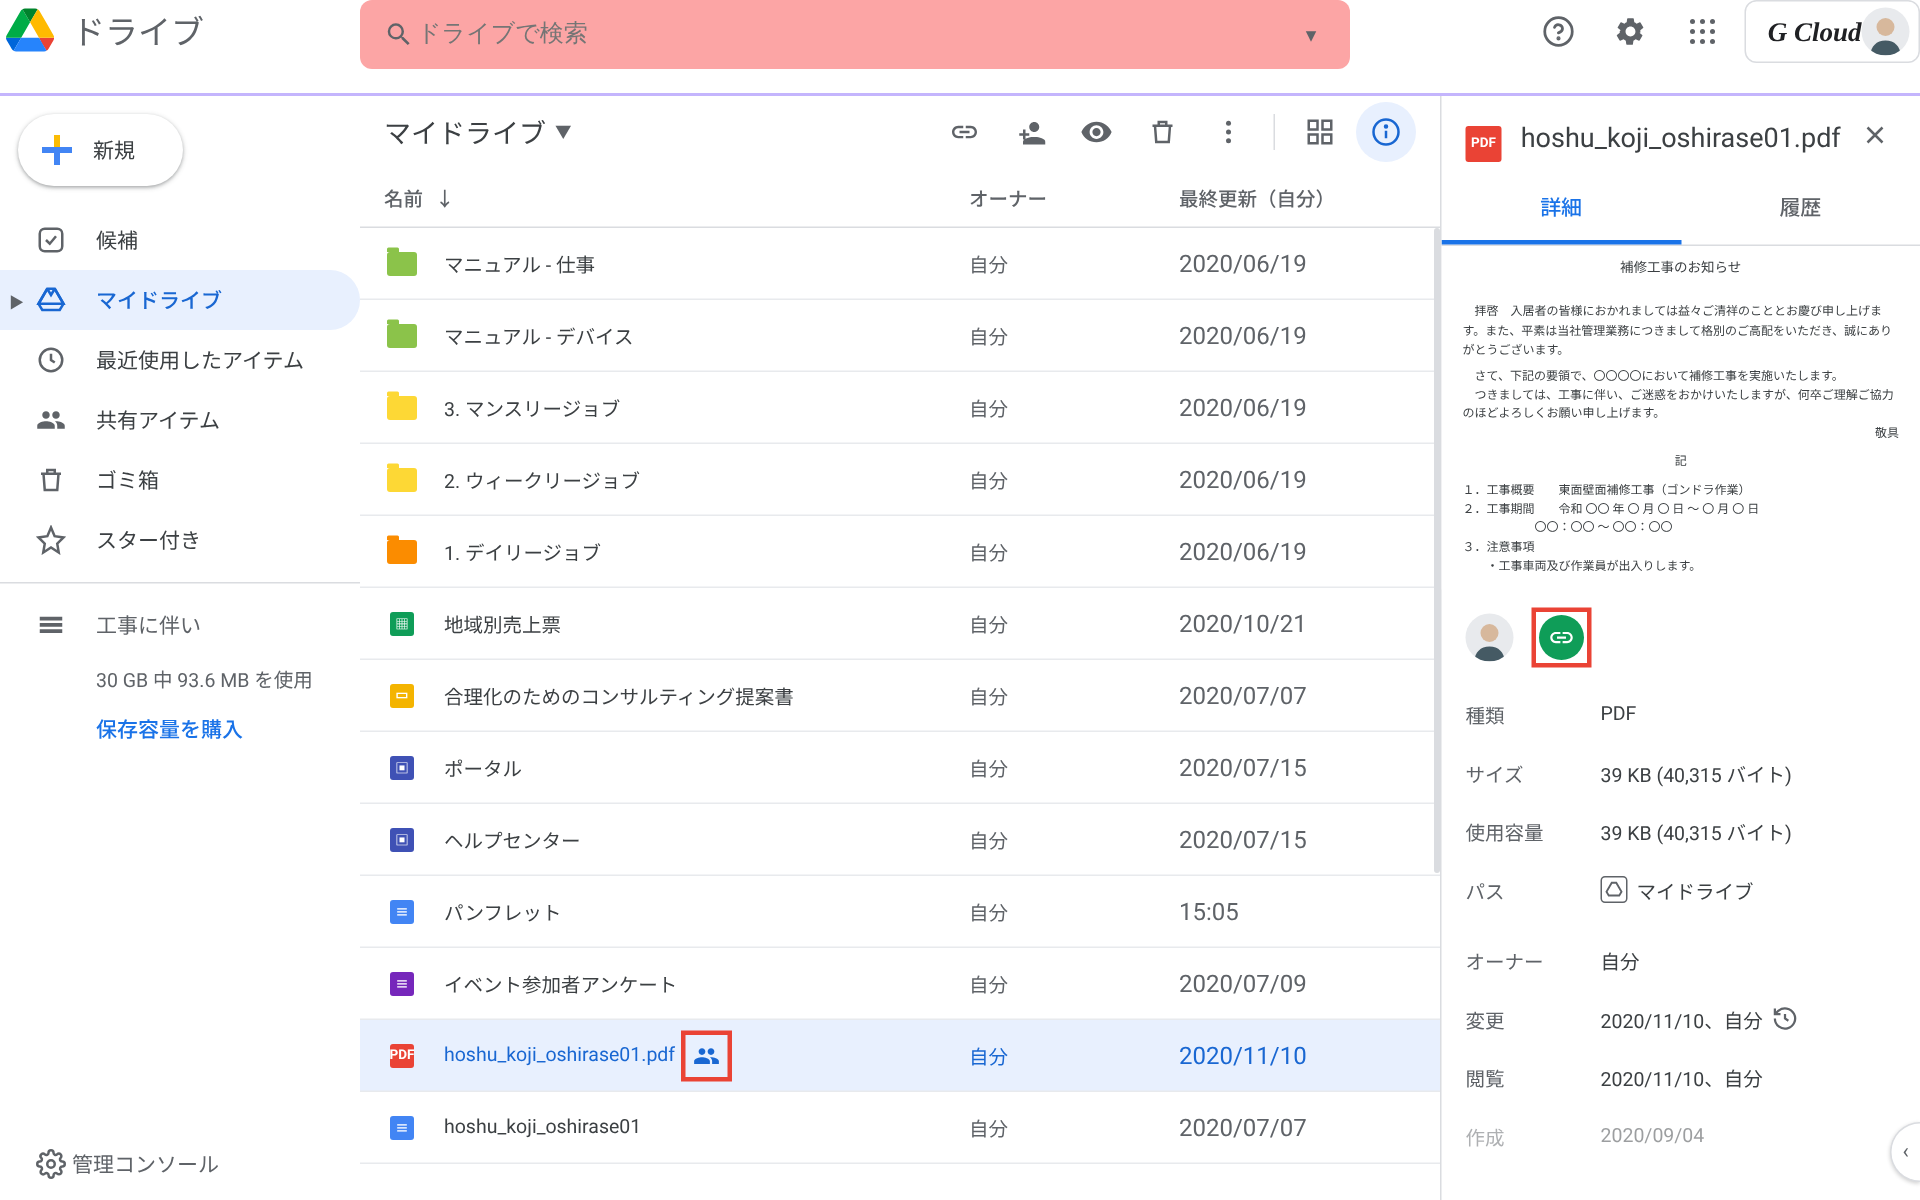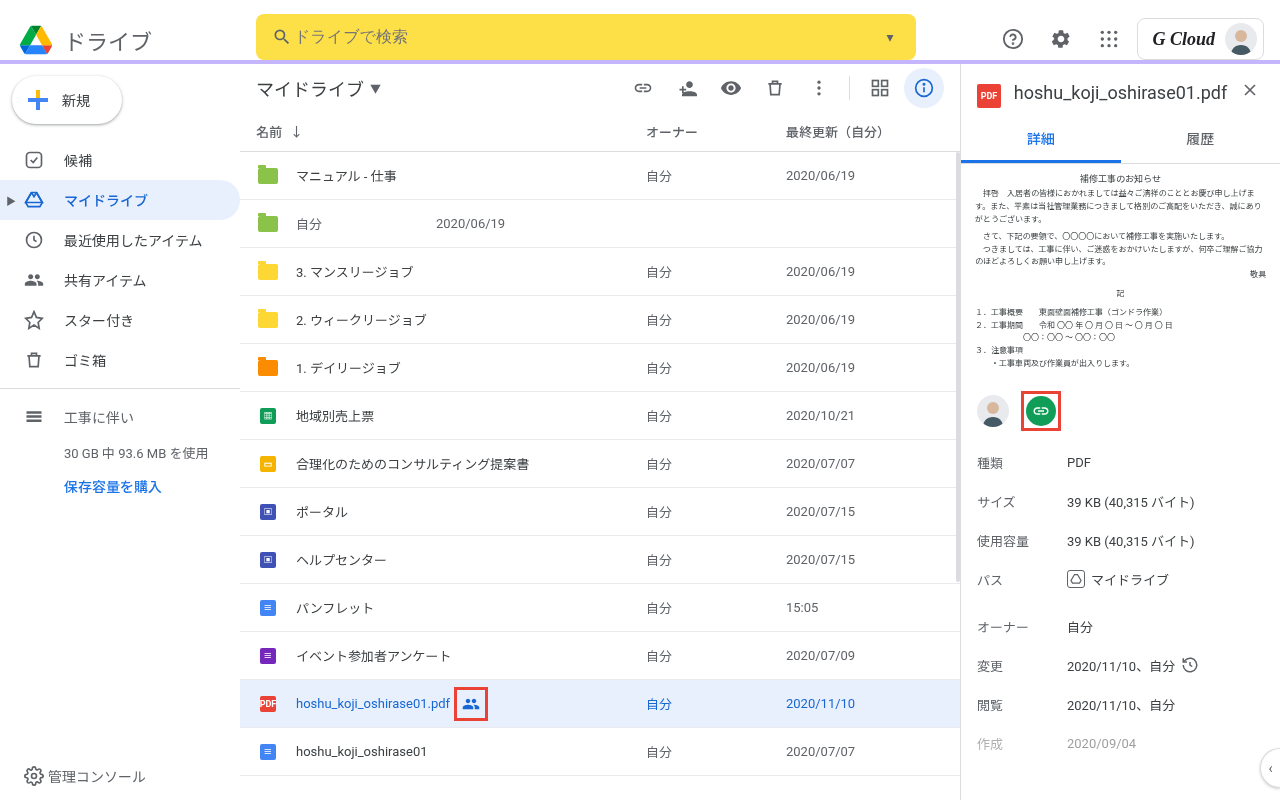--- a/index.html
+++ b/index.html
@@ -1,26 +1,26 @@
 <!DOCTYPE html>
 <html><head>
 <meta charset="utf-8">
 <style>
 * { box-sizing: border-box; margin: 0; padding: 0; }
 body { font-family: Roboto, "Noto Sans JP", Arial, sans-serif; font-size: 14px; color: #3c4043; width: 1280px; height: 800px; overflow: hidden; background: #fff; }
-.header { display: flex; align-items: flex-end; height: 64px; padding: 0 16px; border-bottom: 4px solid #c4b5fd; }
+.header { display: flex; align-items: flex-start; height: 64px; padding: 0 0; border-bottom: 2px solid #c4b5fd; }
 .logo-area { display: flex; align-items: center; width: 240px; }
 .logo-icon { width: 40px; height: 40px; display:flex; align-items:center; justify-content:center; }
 .logo-text { font-size: 22px; color: #5f6368; margin-left: 8px; }
-.search-bar { flex: 1; max-width: 660px; height: 46px; background: #fde047; border-radius: 8px; display: flex; align-items: center; padding: 0 14px; margin-left:0; }
+.search-bar { flex: 1; max-width: 660px; height: 46px; background: #fca5a5; border-radius: 8px; display: flex; align-items: center; padding: 0 14px; margin-left:0; }
 .search-bar input { flex: 1; border: none; background: transparent; font-size: 16px; color: #5f6368; outline: none; }
 .search-bar .icon { color: #5f6368; width:24px; display:flex; justify-content:center; }
 .header-right { display: flex; align-items: center; gap: 8px; margin-left: auto; }
 .header-right .hicon { width: 40px; height: 40px; display: flex; align-items: center; justify-content: center; color: #5f6368; border-radius: 50%; }
-.brand-chip { display:flex; align-items:center; gap:10px; border:1px solid #dadce0; border-radius:8px; padding:4px 6px 4px 14px; }
+.brand-chip { display:flex; align-items:center; border:1px solid #dadce0; border-radius:8px; padding:4px 6px 4px 14px; }
 .brand-chip span:first-child { font-family: cursive; font-style: italic; font-weight:560; font-size:18px; color:#202124;}
 .avatar { width:32px; height:32px; border-radius:50%; background:#e8eaed; overflow:hidden; display:flex; align-items:flex-end; justify-content:center; }
 .avatar svg { width:32px; height:32px; }
 .body { display: flex; height: calc(800px - 64px); }
 .sidebar { width: 240px; padding-top: 8px; display:flex; flex-direction:column; }
 .new-btn { margin: 4px 0 12px 12px; height: 48px; width: 110px; border-radius: 24px; box-shadow: 0 1px 2px rgba(60,64,67,.3), 0 1px 3px 1px rgba(60,64,67,.15); display: flex; align-items: center; gap: 12px; padding: 0 20px 0 14px; background:#fff; }
 .new-btn .plus { width:24px; height:24px; }
 .nav { margin-top: 4px; }
 .nav-item { height: 40px; display: flex; align-items: center; padding-left: 24px; border-radius: 0 20px 20px 0; color:#5f6368; gap:20px; position:relative; }
 .nav-item.active { background: #e8f0fe; color: #1967d2; font-weight:500; }
@@ -47,35 +47,35 @@
 .col-name { flex: 0 0 390px; display:flex; align-items:center; gap:8px;}
 .col-owner { flex: 0 0 140px; }
 .col-date { flex: 1; }
 .rows { overflow-y:auto; flex:1; position:relative;}
 .row { display:flex; align-items:center; height:48px; padding:0 16px; border-bottom:1px solid #e8eaed; }
 .row.selected { background:#e8f0fe; color:#1967d2; }
 .row.selected .rname, .row.selected .rowner, .row.selected .rdate { color:#1967d2; }
 .ricon { width:24px; height:24px; margin-right:16px; display:flex; align-items:center; justify-content:center; font-size:14px; }
 .rname { flex:0 0 350px; font-size:13px; color:#3c4043; display:flex; align-items:center; gap:8px;}
 .rowner { flex:0 0 140px; font-size:13px; color:#5f6368; }
-.rdate { flex:1; font-size:13px; color:#5f6368; }
+.rdate { flex:1; font-size:16px; color:#5f6368; }
 .shared-badge { width:34px; height:34px; border:3px solid #ea4335; display:flex; align-items:center; justify-content:center; color:#5f6368; margin-left:-4px;}
 .folder { width:20px; height:16px; border-radius:2px; position:relative; }
 .folder::before { content:''; position:absolute; top:-3px; left:0; width:8px; height:3px; border-radius:1px 1px 0 0; background:inherit; }
 .fileicon { width:16px; height:16px; border-radius:2px; color:#fff; display:flex; align-items:center; justify-content:center; font-size:9px; font-weight:bold;}
 .details { width: 320px; border-left:1px solid #dadce0; display:flex; flex-direction:column; overflow:hidden;}
 .dhead { display:flex; align-items:flex-start; padding:16px 16px 8px; gap:12px; }
 .dhead .pdf-badge { width:24px; height:24px; background:#ea4335; color:#fff; font-size:9px; font-weight:bold; display:flex; align-items:center; justify-content:center; border-radius:2px; margin-top:4px; flex-shrink:0;}
 .dtitle { font-size:18px; color:#3c4043; flex:1; text-align:center; word-break:break-all; line-height:1.4;}
 .dclose { color:#5f6368; width:24px; flex-shrink:0;}
 .dtabs { display:flex; border-bottom:1px solid #dadce0; }
 .dtab { flex:1; text-align:center; padding:12px 0; font-size:14px; color:#5f6368; font-weight:500;}
 .dtab.active { color:#1a73e8; border-bottom:3px solid #1a73e8; }
 .preview { padding:8px 14px; font-size:8px; color:#3c4043; background:#fff; line-height:1.6; }
-.preview .ptitle { text-align:center; font-size:9px; margin-bottom:2px;}
+.preview .ptitle { text-align:center; font-size:9px; margin-bottom:16px;}
 .sharerow { display:flex; align-items:center; gap:12px; padding:12px 16px; }
 .sharerow .avatar2 { width:32px; height:32px; border-radius:50%; background:#e8eaed; overflow:hidden;}
 .linkbadge-wrap { border:3px solid #ea4335; padding:2px; }
 .linkbadge { width:30px; height:30px; border-radius:50%; background:#0f9d58; display:flex; align-items:center; justify-content:center; color:#fff;}
 .meta { padding: 0 16px; }
 .mrow { display:flex; padding:10px 0; font-size:13px; }
 .mlabel { width: 90px; color:#5f6368; }
 .mval { flex:1; color:#3c4043; display:flex; align-items:center; gap:6px;}
 .path-icon { width:18px; height:18px; border:1.5px solid #5f6368; border-radius:3px; display:flex; align-items:center; justify-content:center;}
 .restore-icon { color:#5f6368; }
@@ -193,32 +193,32 @@
           <span class="nicon">
             <svg width="20" height="20" viewBox="0 0 24 24" fill="#5f6368">
               <path d="M16 11c1.66 0 2.99-1.34 2.99-3S17.66 5 16 5s-3 1.34-3 3 1.34 3 3 3zm-8 0c1.66 0 2.99-1.34 2.99-3S9.66 5 8 5 5 6.34 5 8s1.34 3 3 3zm0 2c-2.33 0-7 1.17-7 3.5V19h14v-2.5c0-2.33-4.67-3.5-7-3.5zm8 0c-.29 0-.62.02-.97.05 1.16.84 1.97 1.97 1.97 3.45V19h6v-2.5c0-2.33-4.67-3.5-7-3.5z"></path>
             </svg>
           </span>
           <span class="label">共有アイテム</span>
         </div>
       <div class="nav-item">
           <span class="nicon">
             <svg width="20" height="20" viewBox="0 0 24 24" fill="none" stroke="#5f6368" stroke-width="2">
-              <path d="M12 2l2.9 6.9L22 10l-5 4.9 1.2 7.1L12 18l-6.2 4L7 14.9 2 10l7.1-1.1z"></path>
-            </svg>
-          </span>
-          <span class="label">スター付き</span>
+              <path d="M4 7h16M9 7V4h6v3M6 7l1 13h10l1-13"></path>
+            </svg>
+          </span>
+          <span class="label">ゴミ箱</span>
         </div>
       <div class="nav-item">
           <span class="nicon">
             <svg width="20" height="20" viewBox="0 0 24 24" fill="none" stroke="#5f6368" stroke-width="2">
-              <path d="M4 7h16M9 7V4h6v3M6 7l1 13h10l1-13"></path>
-            </svg>
-          </span>
-          <span class="label">ゴミ箱</span>
+              <path d="M12 2l2.9 6.9L22 10l-5 4.9 1.2 7.1L12 18l-6.2 4L7 14.9 2 10l7.1-1.1z"></path>
+            </svg>
+          </span>
+          <span class="label">スター付き</span>
         </div>
     </div>
     <div class="divider"></div>
     <div class="storage">
       <div class="srow">
           <span>
             <svg width="20" height="20" viewBox="0 0 24 24" fill="#5f6368">
               <path d="M3 5h18v3H3zM3 10h18v3H3zM3 15h18v3H3z"></path>
             </svg>
           </span>
@@ -306,20 +306,21 @@
               <span class="folder" style="background:#8bc34a"></span>
             </span>
     <span class="rname">マニュアル - 仕事</span>
     <span class="rowner">自分</span>
     <span class="rdate">2020/06/19</span>
           </div>
           <div class="row">
             <span class="ricon">
               <span class="folder" style="background:#8bc34a"></span>
             </span>
+    <span class="rname">マニュアル - デバイス</span>
     <span class="rowner">自分</span>
     <span class="rdate">2020/06/19</span>
           </div>
           <div class="row">
             <span class="ricon">
               <span class="folder" style="background:#fdd835"></span>
             </span>
     <span class="rname">3. マンスリージョブ</span>
     <span class="rowner">自分</span>
     <span class="rdate">2020/06/19</span>

